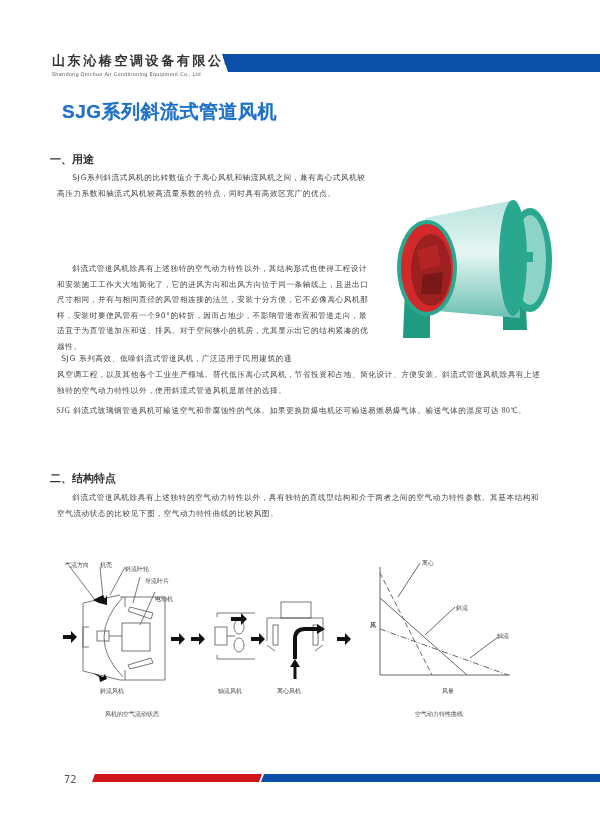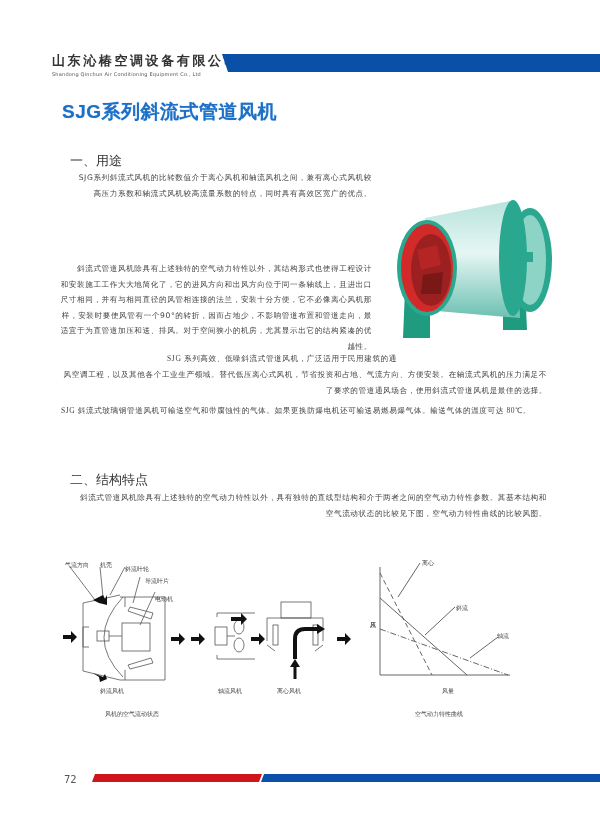--- a/index.html
+++ b/index.html
@@ -6,22 +6,22 @@
   html, body { width:600px; height:814px; background:#ffffff; overflow:hidden; }
   body { position:relative; font-family:"DejaVu Sans", "Liberation Sans", sans-serif; color:#333; }
 
   .header { position:absolute; left:0; top:30px; width:600px; height:60px; }
   .company-cn { position:absolute; left:52px; top:22px; font-size:13px; letter-spacing:2.6px; color:#333; font-weight:bold; }
   .company-en { position:absolute; left:52px; top:41px; font-size:5px; color:#555; letter-spacing:0.2px; }
   .header-bar { position:absolute; left:222px; top:24px; width:378px; height:18px; background:#0a4fa8; clip-path:polygon(0 0,100% 0,100% 100%,6px 100%); }
 
   .title { position:absolute; left:62px; top:99px; font-size:19px; font-weight:bold; color:#1d70c6; letter-spacing:0.5px; font-family:"Liberation Sans", sans-serif; text-shadow:0 0 1px #8fb9e6; }
 
-  .sec-h { position:absolute; left:70px; font-size:13px; color:#333; font-weight:normal; }
-  .para { position:absolute; font-size:7.6px; line-height:15.6px; color:#444; letter-spacing:0.6px;text-align:right; }
+  .sec-h { position:absolute; left:50px; font-size:11px; color:#333; font-weight:bold; }
+  .para { position:absolute; font-size:7.6px; line-height:15.6px; color:#444; letter-spacing:0.6px; }
   .indent { text-indent:2em; }
 
   .fan { position:absolute; left:385px; top:190px; width:180px; height:150px; }
 
   .fig { position:absolute; }
   .fig-label { position:absolute; font-size:6px; color:#444; white-space:nowrap; }
 
   .footer-num { position:absolute; left:64px; top:774px; font-size:10px; color:#555; }
   .footer-red { position:absolute; left:92px; top:774px; width:170px; height:8px; background:#d0141b; clip-path:polygon(3px 0,100% 0,calc(100% - 3px) 100%,0 100%); }
   .footer-blue { position:absolute; left:261px; top:774px; width:339px; height:8px; background:#0a4fa8; clip-path:polygon(3px 0,100% 0,100% 100%,0 100%); }
@@ -34,22 +34,22 @@
   <div class="company-en">Shandong Qinchun Air Conditioning Equipment Co., Ltd</div>
   <div class="header-bar"></div>
 </div>
 
 <div class="title">SJG系列斜流式管道风机</div>
 
 <div class="sec-h" style="top:152px;">一、用途</div>
 
 <div class="para indent" style="left:57px; top:170px; width:315px;">SJG系列斜流式风机的比转数值介于离心风机和轴流风机之间，兼有离心式风机较高压力系数和轴流式风机较高流量系数的特点，同时具有高效区宽广的优点。</div>
 <div class="para indent" style="left:57px; top:225px; width:315px;margin-top:36px;">斜流式管道风机除具有上述独特的空气动力特性以外，其结构形式也使得工程设计和安装施工工作大大地简化了，它的进风方向和出风方向位于同一条轴线上，且进出口尺寸相同，并有与相同直径的风管相连接的法兰，安装十分方便，它不必像离心风机那样，安装时要使风管有一个90°的转折，因而占地少，不影响管道布置和管道走向，最适宜于为直管道加压和送、排风。对于空间狭小的机房，尤其显示出它的结构紧凑的优越性。</div>
-<div class="para indent" style="left:57px; top:351px; width:340px;font-family:Liberation Serif, serif;">SJG 系列高效、低噪斜流式管道风机，广泛适用于民用建筑的通</div>
-<div class="para" style="left:57px; top:367px; width:490px;">风空调工程，以及其他各个工业生产领域。替代低压离心式风机，节省投资和占地、气流方向、方便安装。在轴流式风机的压力满足不了要求的管道通风场合，使用斜流式管道风机是最佳的选择。</div>
+<div class="para indent" style="left:46px; top:351px; width:340px;">SJG 系列高效、低噪斜流式管道风机，广泛适用于民用建筑的通</div>
+<div class="para" style="left:57px; top:367px; width:490px;">风空调工程，以及其他各个工业生产领域。替代低压离心式风机，节省投资和占地、简化设计、方便安装。斜流式管道风机除具有上述独特的空气动力特性以外，使用斜流式管道风机是最佳的选择。</div>
 <div class="para indent" style="left:41px; top:403px; width:490px;font-family:Liberation Serif, serif;">SJG 斜流式玻璃钢管道风机可输送空气和带腐蚀性的气体。如果更换防爆电机还可输送易燃易爆气体。输送气体的温度可达 80℃。</div>
 
 <svg class="fan" viewBox="0 0 180 150">
   <defs>
     <linearGradient id="body" x1="0" y1="0" x2="0" y2="1">
       <stop offset="0" stop-color="#b7e3dc"></stop>
       <stop offset="0.45" stop-color="#e6f6f3"></stop>
       <stop offset="1" stop-color="#6cc0b2"></stop>
     </linearGradient>
   </defs>

